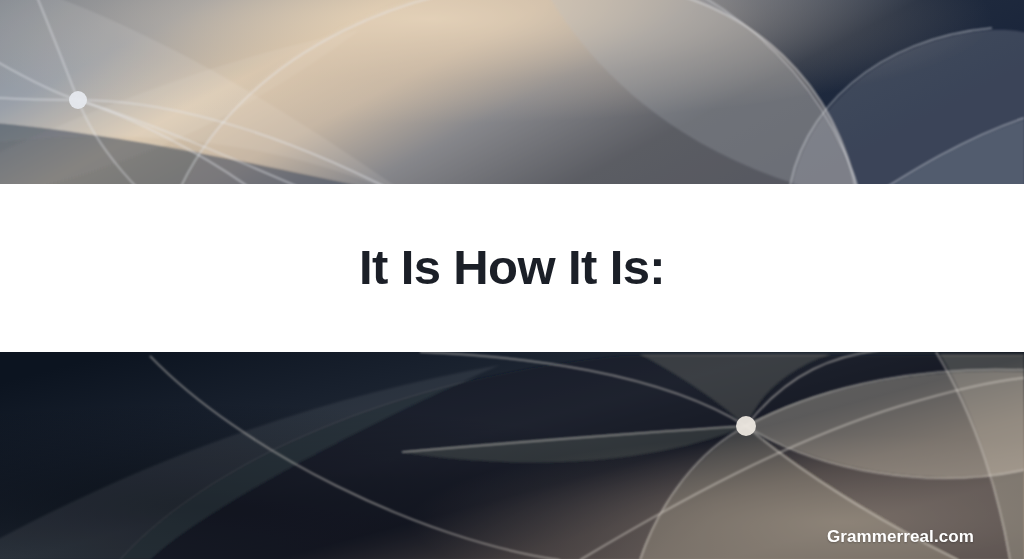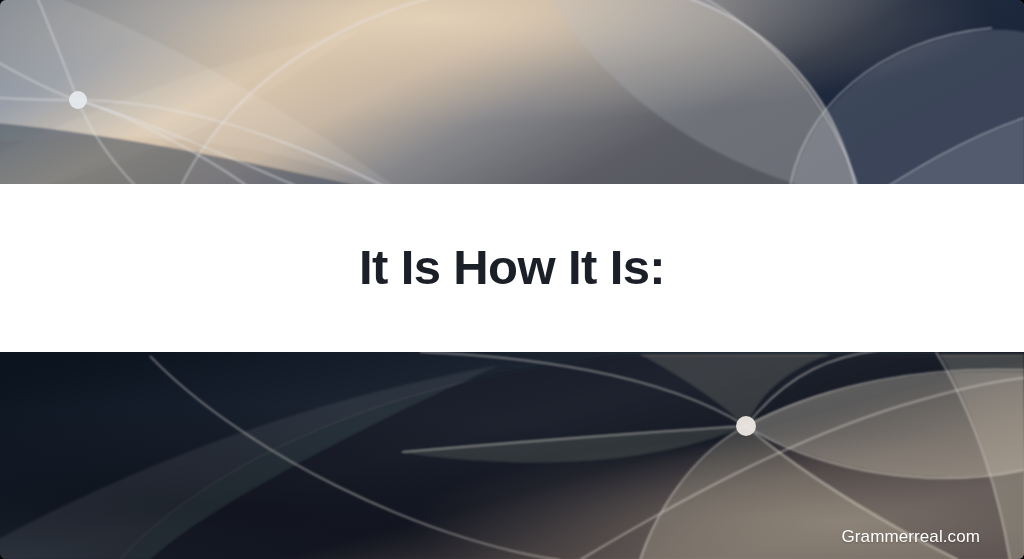--- a/index.html
+++ b/index.html
@@ -7,21 +7,20 @@
     padding: 0;
     background: #000;
   }
   #stage {
     position: relative;
     width: 1024px;
     height: 559px;
     overflow: hidden;
     font-family: "Liberation Sans", sans-serif;
     background: #2b3442;
-    border-radius: 6px;
   }
   #bg-svg {
     position: absolute;
     inset: 0;
     width: 1024px;
     height: 559px;
     display: block;
   }
   #title-banner {
     position: absolute;
@@ -41,25 +40,25 @@
     color: #1b1f27;
     font-weight: 700;
     font-size: 49px;
     line-height: 1.22;
     letter-spacing: -0.6px;
     text-align: center;
     white-space: nowrap;
   }
   #watermark {
     position: absolute;
-    right: 44px;
+    right: 50px;
     bottom: 12px;
     color: #ffffff;
     font-size: 17px;
-    font-weight: 400;
+    font-weight: 700;
     letter-spacing: 0.1px;
     z-index: 6;
     text-shadow: 0 1px 2px rgba(0,0,0,0.25);
   }
 </style>
 </head>
 <body>
 
 <div id="stage">
 

